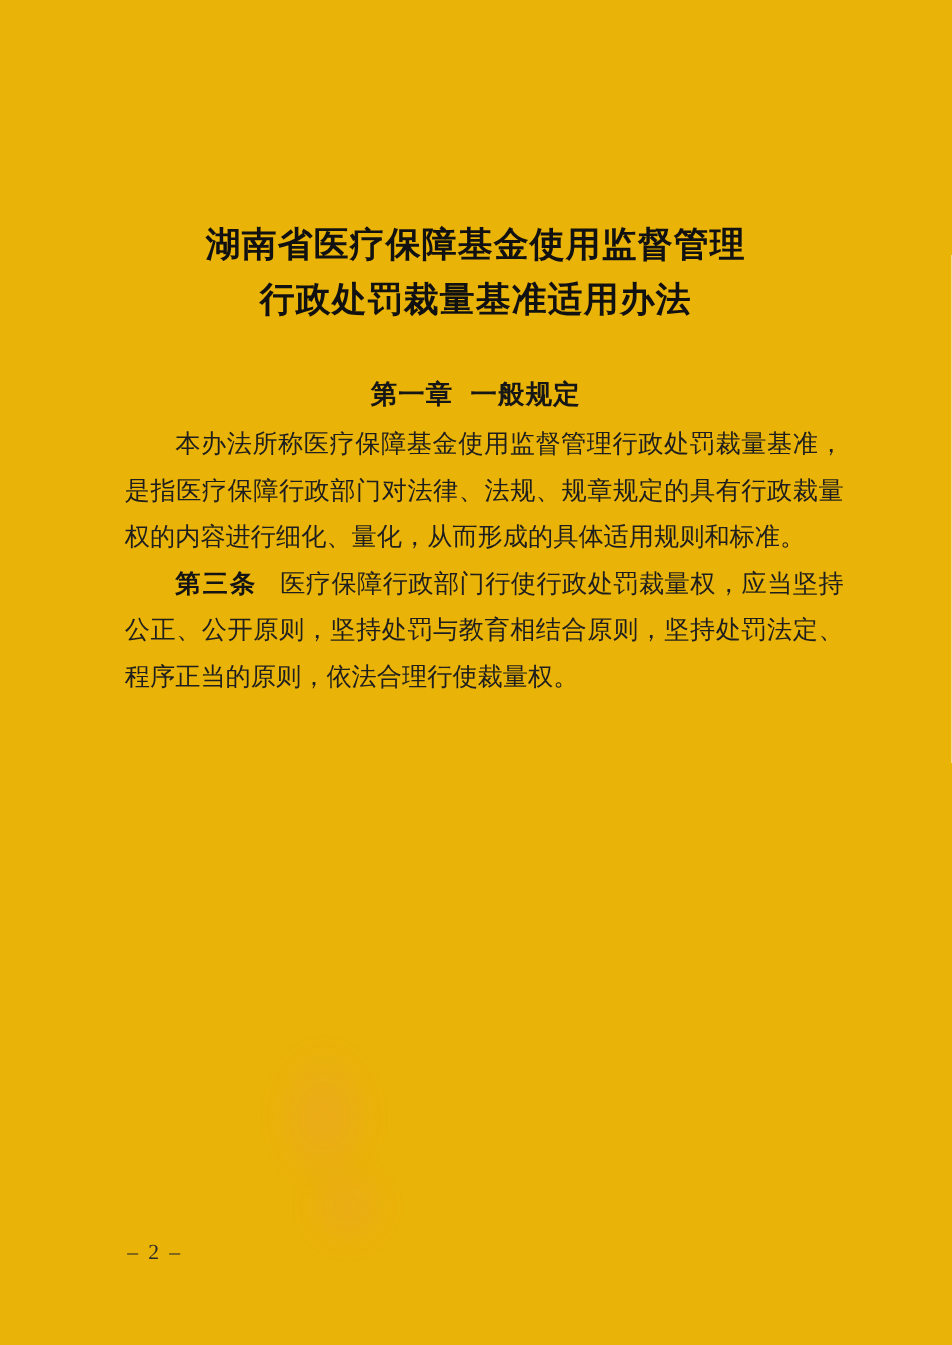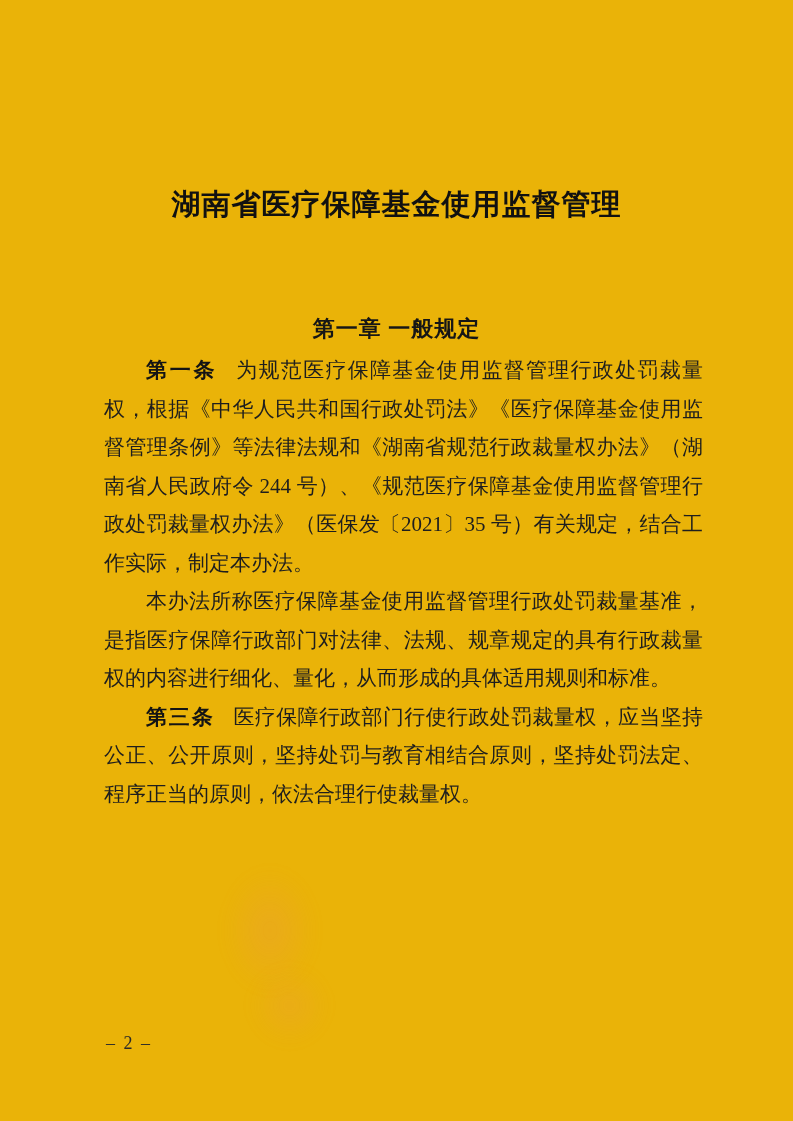--- a/index.html
+++ b/index.html
@@ -34,21 +34,21 @@
   .chapter {
     position: absolute;
     top: 314px;
     left: 0;
     width: 100%;
     text-align: center;
     font-size: 22px;
     font-weight: 700;
     letter-spacing: 1px;
     color: #161616;
-    font-family: Liberation Serif, serif;
+    font-family: Liberation Mono, monospace;
   }
   
   .body-text {
     position: absolute;
     top: 351px;
     left: 104px;
     width: 599px;
     font-size: 21px;
     line-height: 38.5px;
     text-align: justify;
@@ -92,26 +92,26 @@
     background: radial-gradient(closest-side, rgba(238,128,128,0.13), rgba(238,128,128,0.0) 70%);
   }
 </style>
 </head>
 <body>
 
 <div class="page">
 
   <div class="doc-title">
     <div>湖南省医疗保障基金使用监督管理</div>
+    <div>行政处罚裁量基准适用办法</div>
   </div>
 
   <div class="chapter">第一章 一般规定</div>
 
   <div class="body-text" id="body-text">
-      <p class="para"><span class="lead">第一条</span><span>为规范医疗保障基金使用监督管理行政处罚裁量权，根据《中华人民共和国行政处罚法》《医疗保障基金使用监督管理条例》等法律法规和《湖南省规范行政裁量权办法》（湖南省人民政府令 244 号）、《规范医疗保障基金使用监督管理行政处罚裁量权办法》（医保发〔2021〕35 号）有关规定，结合工作实际，制定本办法。</span></p>
       <p class="para"><span>本办法所称医疗保障基金使用监督管理行政处罚裁量基准，是指医疗保障行政部门对法律、法规、规章规定的具有行政裁量权的内容进行细化、量化，从而形成的具体适用规则和标准。</span></p>
       <p class="para"><span class="lead">第三条</span><span>医疗保障行政部门行使行政处罚裁量权，应当坚持公正、公开原则，坚持处罚与教育相结合原则，坚持处罚法定、程序正当的原则，依法合理行使裁量权。</span></p>
     </div>
 
   <div class="stain stain1"></div>
   <div class="stain stain2"></div>
 
   <div class="pageno">– 2 –</div>
 
 </div>

